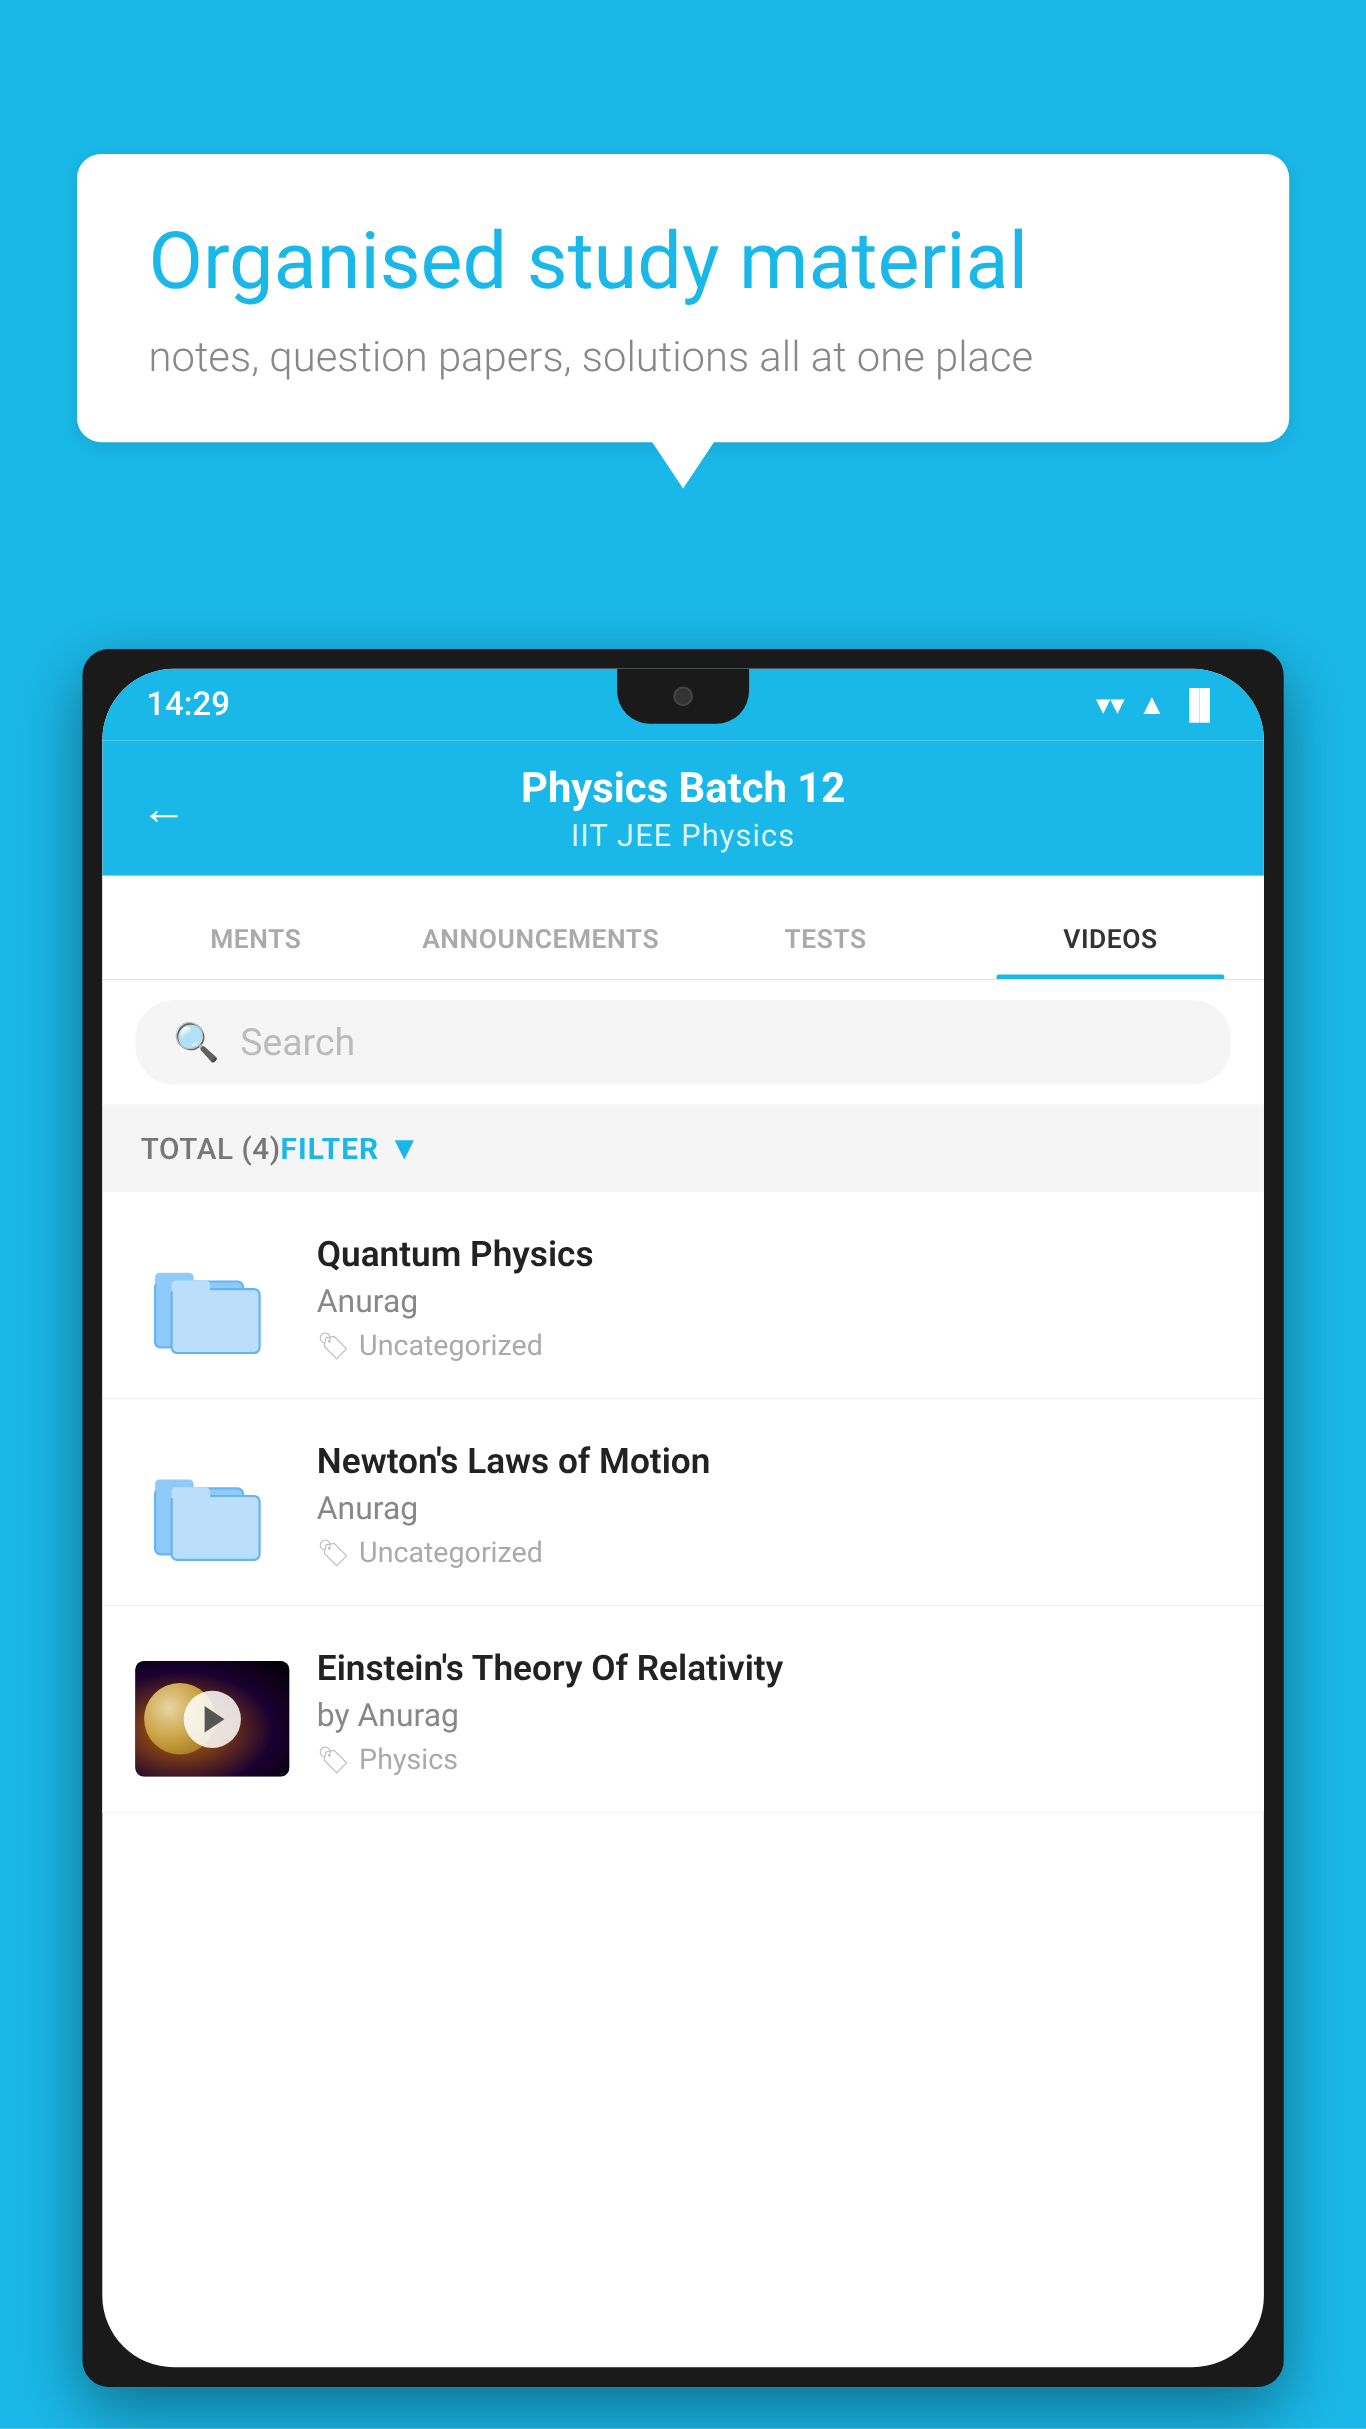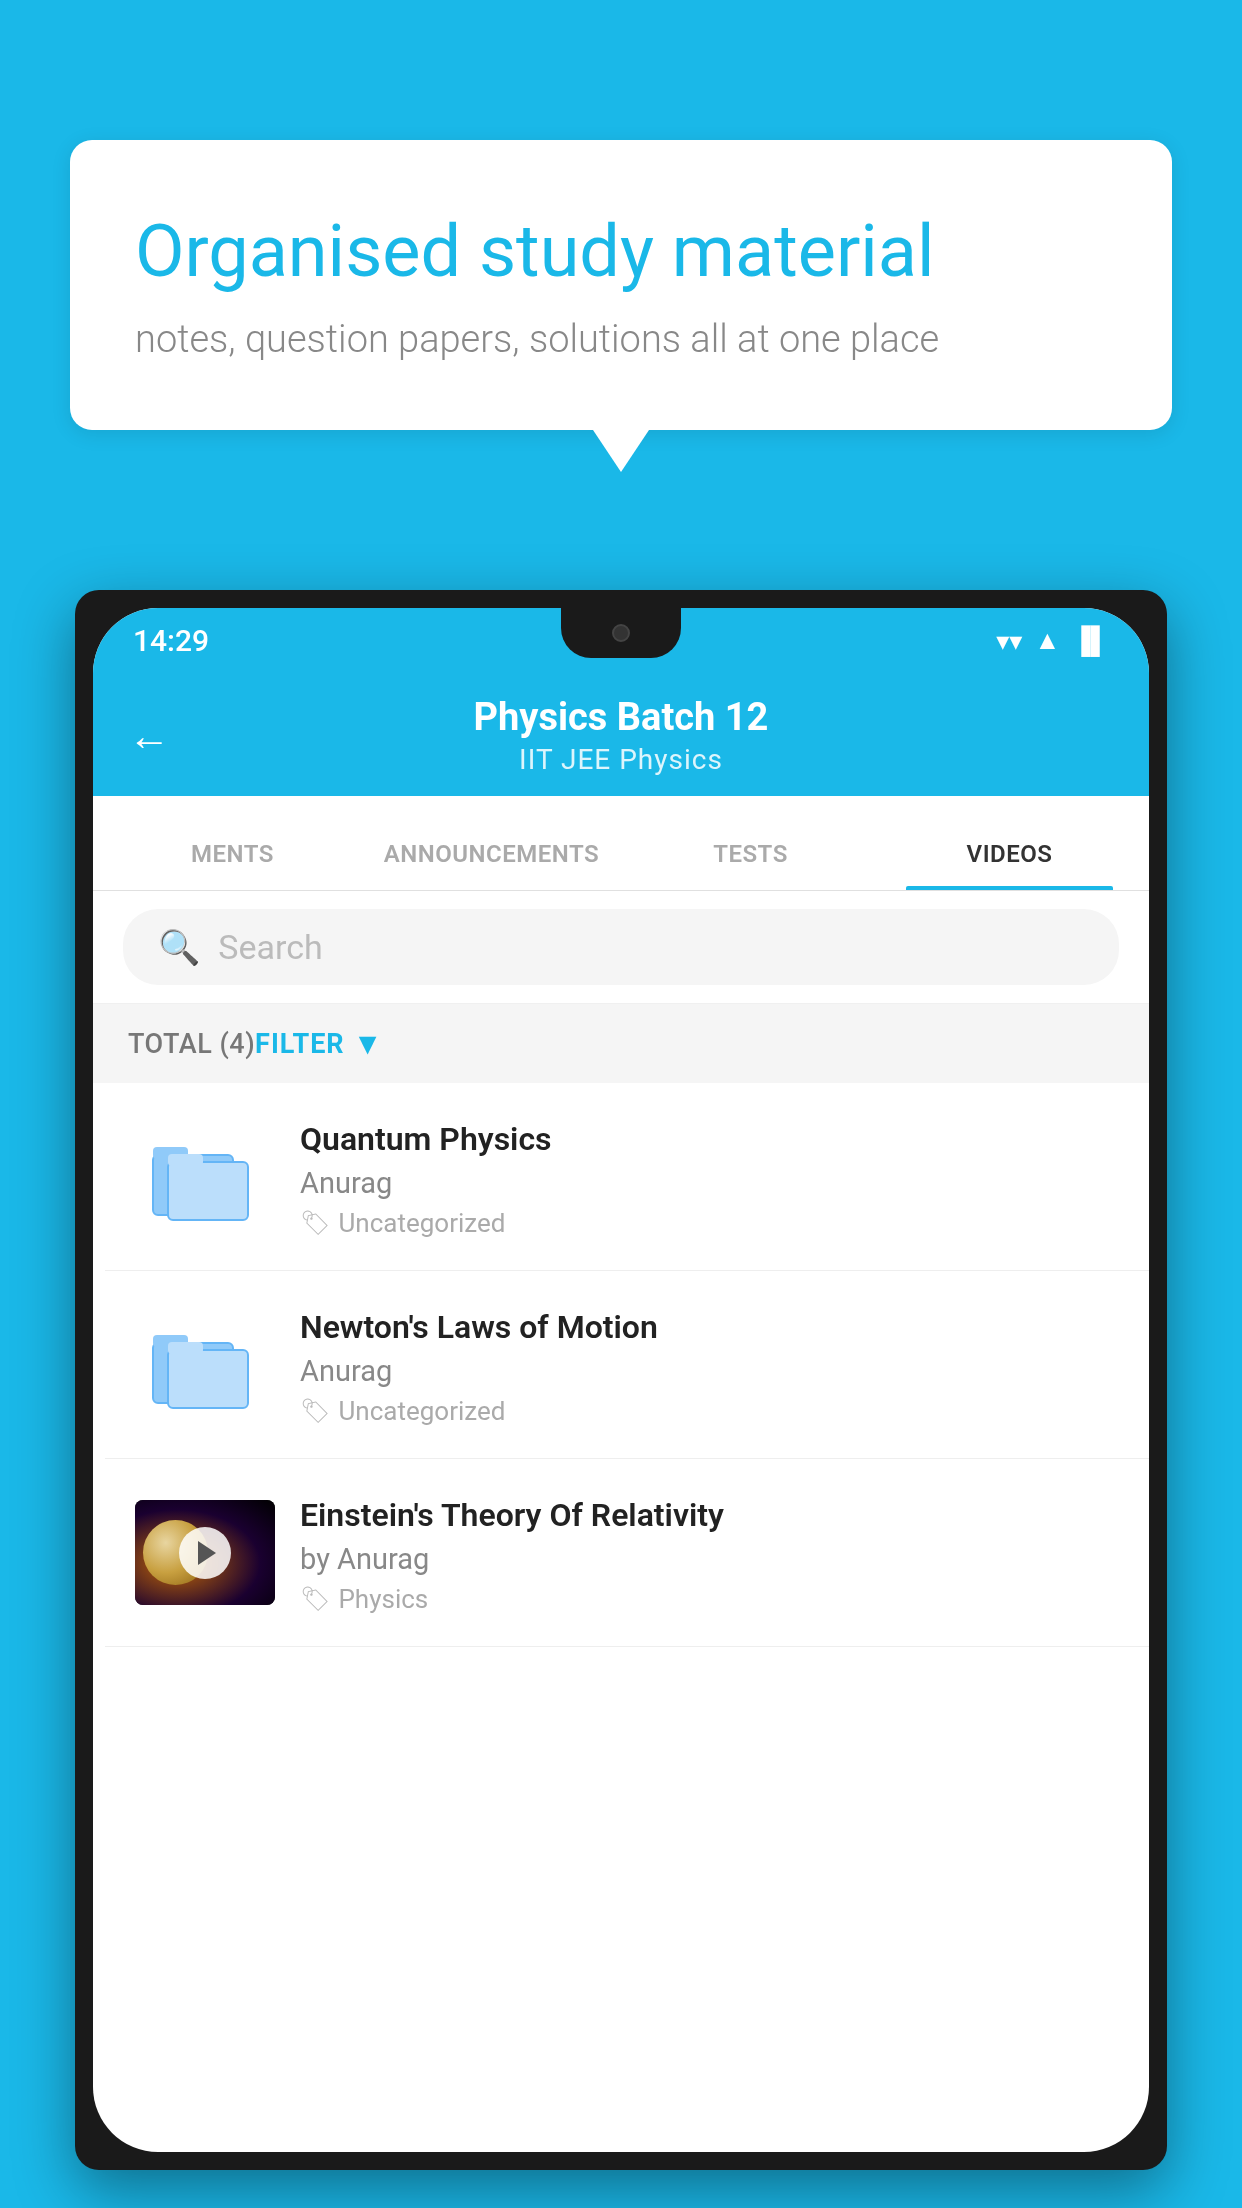--- a/index.html
+++ b/index.html
@@ -17,21 +17,21 @@
     .speech-bubble-container {
       position: absolute;
       top: 140px;
       left: 70px;
       right: 70px;
     }
 
     .speech-bubble {
       background: white;
       border-radius: 22px;
-      padding: 69px 65px;
+      padding: 55px 65px;
       box-shadow: 0 4px 20px rgba(0,0,0,0.1);
       position: relative;
     }
 
     .speech-bubble::after {
       content: '';
       position: absolute;
       bottom: -42px;
       left: 50%;
       transform: translateX(-50%);
@@ -264,25 +264,24 @@
     }
 
     
     .video-list {
       background: white;
       overflow: hidden;
     }
 
     .video-item {
       display: flex;
-      align-items: center;
+      align-items: flex-end;
       padding: 32px 30px;
       border-bottom: 1px solid #eee;
       gap: 25px;
-      margin-left: 12px;
     }
 
     .video-thumb {
       width: 140px;
       height: 105px;
       background: #222;
       border-radius: 8px;
       flex-shrink: 0;
       overflow: hidden;
       display: flex;

